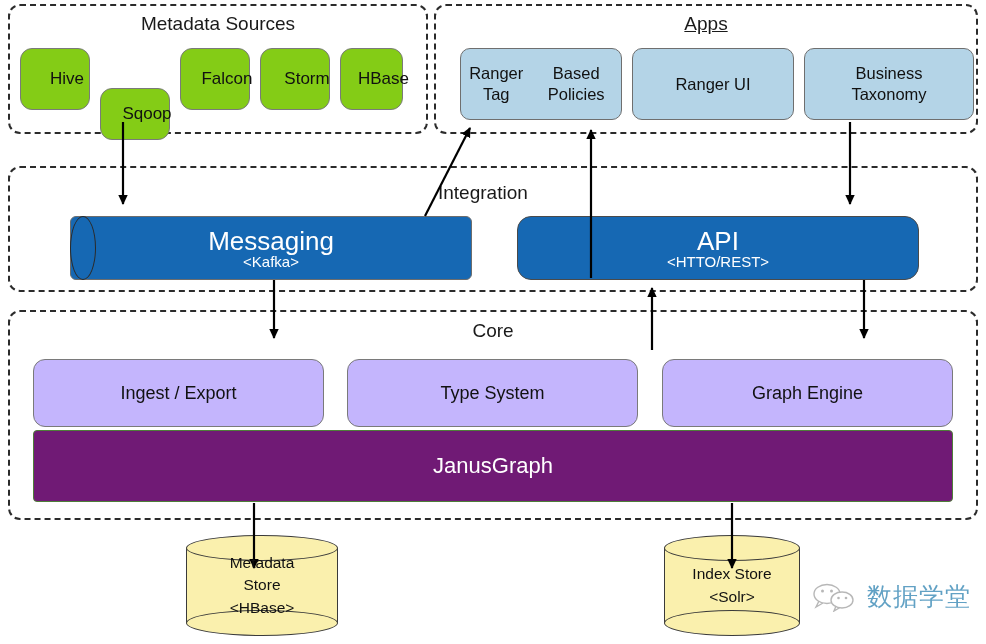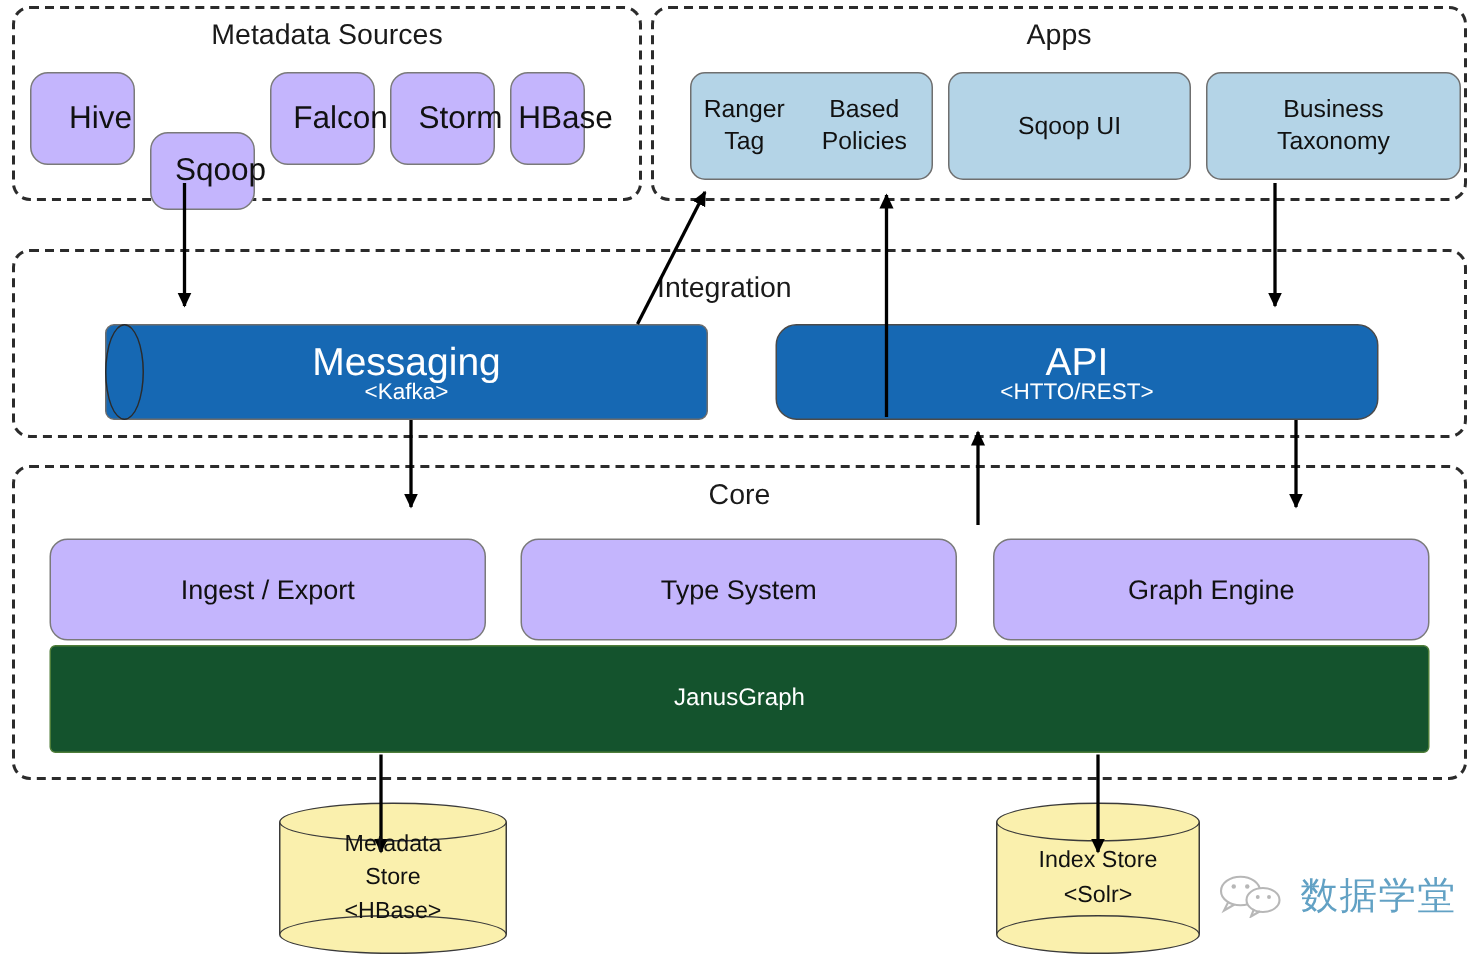--- a/index.html
+++ b/index.html
@@ -6,24 +6,24 @@
   body{width:986px;height:644px;position:relative;overflow:hidden;
        font-family:"Liberation Sans","DejaVu Sans",sans-serif;color:#000;}
   #canvas{position:absolute;left:0;top:0;width:986px;height:644px;border-radius:12px;}
 
   .group{position:absolute;border:2px dashed #2b2b2b;border-radius:12px;background:#ffffff;box-sizing:border-box;}
   .group-title{position:absolute;font-size:19px;color:#1a1a1a;text-align:center;white-space:nowrap;}
 
   .node{position:absolute;box-sizing:border-box;display:flex;align-items:center;justify-content:center;
         text-align:center;line-height:1.25;}
 
-  .src-node{background:#c4b5fd;border:1.4px solid #7a7a7a;border-radius:12px;font-size:21px;color:#111;padding-left:24px;}
+  .src-node{background:#84cc16;border:1.4px solid #7a7a7a;border-radius:12px;font-size:17px;color:#111;padding-left:24px;}
   .app-node{background:#B4D4E7;border:1.4px solid #6f6f6f;border-radius:10px;font-size:16.5px;color:#111;}
   .core-node{background:#c4b5fd;border:1.4px solid #7a7a7a;border-radius:12px;font-size:18px;color:#111;}
-  .janus-node{background:#14532d;border:1.4px solid #4e7d39;border-radius:4px;font-size:16px;color:#ffffff;align-items:center;}
+  .janus-node{background:#701a75;border:1.4px solid #4e7d39;border-radius:4px;font-size:22px;color:#ffffff;align-items:center;}
 
   .cyl-h{position:absolute;background:#1668B3;border:1.4px solid #6d6d6d;border-radius:6px;}
   .cyl-h .cap{position:absolute;left:-1px;top:-1px;width:26px;height:calc(100% + 2px);
               border:1.4px solid #2b2b2b;border-radius:50%/50%;background:#1668B3;box-sizing:border-box;}
   .cyl-label{position:absolute;left:0;width:100%;text-align:center;color:#fff;}
   .cyl-title{font-size:26px;}
   .cyl-sub{font-size:15px;}
 
   .rect-pipe{position:absolute;background:#1668B3;border:1.4px solid #4a4a4a;border-radius:14px;}
 
@@ -55,34 +55,34 @@
   </div>
   <div class="node src-node" style="left:100px;top:48px;width:70px;height:52px;margin-top:40px;">
     <span>Sqoop</span>
   </div>
   <div class="node src-node" style="left:180px;top:48px;width:70px;height:62px;">
     <span>Falcon</span>
   </div>
   <div class="node src-node" style="left:260px;top:48px;width:70px;height:62px;">
     <span>Storm</span>
   </div>
-  <div class="node src-node" style="left:340px;top:48px;width:50px;height:62px;">
+  <div class="node src-node" style="left:340px;top:48px;width:63px;height:62px;">
     <span>HBase</span>
   </div>
 
   <div class="group" style="left:434px;top:4px;width:544px;height:130px;">
   </div>
-  <div class="group-title" style="left:434px;top:13px;width:544px;">Apps</div>
+  <div class="group-title" style="left:434px;top:13px;width:544px;text-decoration:underline;">Apps</div>
 
   <div class="node app-node" style="left:460px;top:48px;width:162px;height:72px;flex-direction:row;">
     <span>Ranger Tag</span>
     <span>Based Policies</span>
   </div>
   <div class="node app-node" style="left:632px;top:48px;width:162px;height:72px;flex-direction:column;">
-    <span>Sqoop UI</span>
+    <span>Ranger UI</span>
   </div>
   <div class="node app-node" style="left:804px;top:48px;width:170px;height:72px;flex-direction:column;">
     <span>Business</span>
     <span>Taxonomy</span>
   </div>
 
   <div class="group" style="left:8px;top:166px;width:970px;height:126px;">
   </div>
   <div class="group-title" style="left:438px;top:182px;width:120px;text-align:left;">Integration</div>
 

